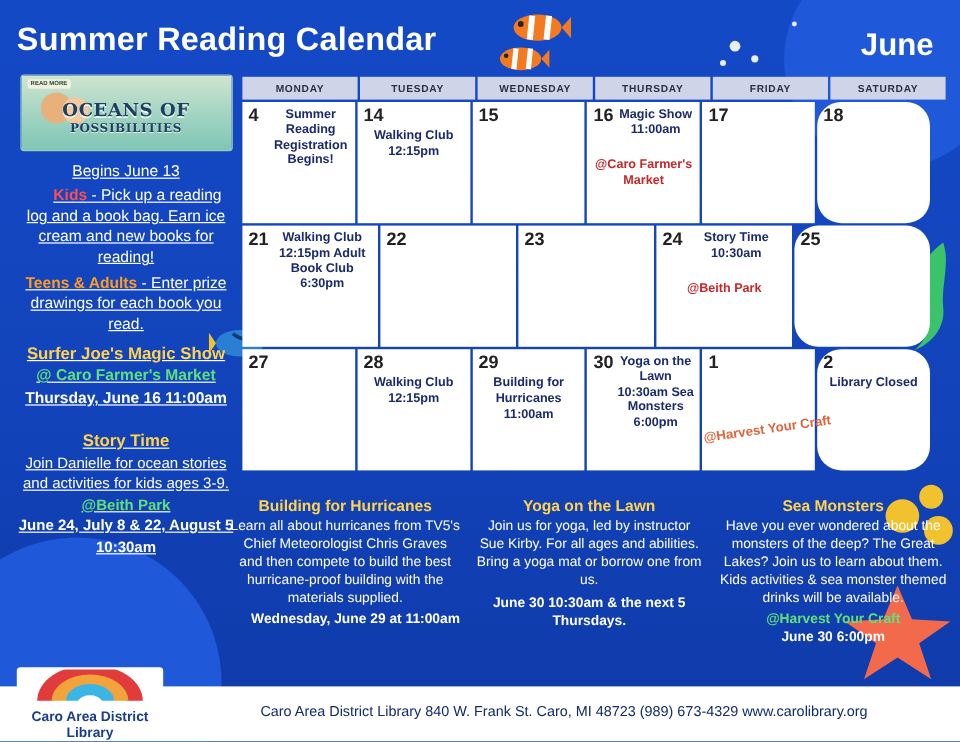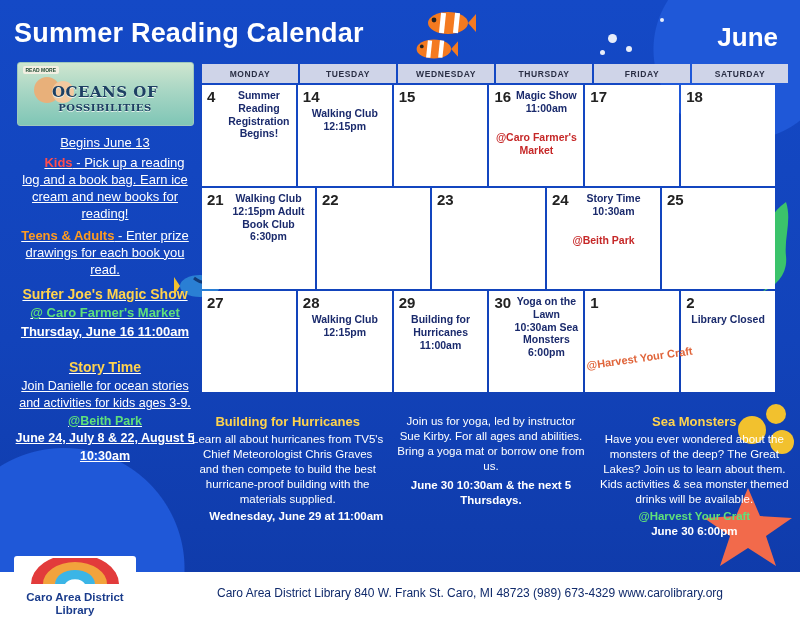--- a/index.html
+++ b/index.html
@@ -75,21 +75,21 @@
     flex:1;margin-right:2px;background:#cfd4e8;color:#2b2f45;
     font-size:8.5px;font-weight:bold;text-align:center;letter-spacing:.6px;
     padding:5px 0 4px;
   }
   .hdr div:last-child{margin-right:0;}
   .week{display:flex;margin-top:2px;}
   .cell{
     flex:1;margin-right:2px;background:#ffffff;height:101px;position:relative;
     overflow:hidden;
   }
-  .cell:last-child{margin-right:13px;}
+  .cell:last-child{margin-right:13px;border-radius:20px;}
   .daynum{
     position:absolute;left:5px;top:3px;font-size:15px;font-weight:bold;color:#222;
   }
   .ev{
     position:absolute;left:2px;right:2px;top:4px;
     text-align:center;font-size:10.5px;line-height:1.22;color:#1a2a6c;
     font-weight:bold;padding:0 2px;
   }
   .ev.indent{top:4px;padding-left:22px;}
   .ev .red{color:#c62828;}
@@ -309,20 +309,21 @@
 
   <div class="watermark" style="left:586px;top:352px;">@Harvest Your Craft</div>
 
   <div class="bottom">
     <div class="bx">
       <h4>Building for Hurricanes</h4>
       <p>Learn all about hurricanes from TV5's Chief Meteorologist Chris Graves and then compete to build the best hurricane-proof building with the materials supplied.</p>
       <p style="font-weight:bold;margin-top:2px;text-align:right;">Wednesday, June 29 at 11:00am</p>
     </div>
     <div class="bx">
+      <h4>Yoga on the Lawn</h4>
       <p>Join us for yoga, led by instructor Sue Kirby. For all ages and abilities. Bring a yoga mat or borrow one from us.</p>
       <p style="font-weight:bold;margin-top:4px;">June 30 10:30am &amp; the next 5 Thursdays.</p>
     </div>
     <div class="bx">
       <h4>Sea Monsters</h4>
       <p>Have you ever wondered about the monsters of the deep? The Great Lakes? Join us to learn about them. Kids activities &amp; sea monster themed drinks will be available.</p>
       <p class="green" style="margin-top:2px;">@Harvest Your Craft</p>
       <p style="font-weight:bold;">June 30 6:00pm</p>
     </div>
   </div>

